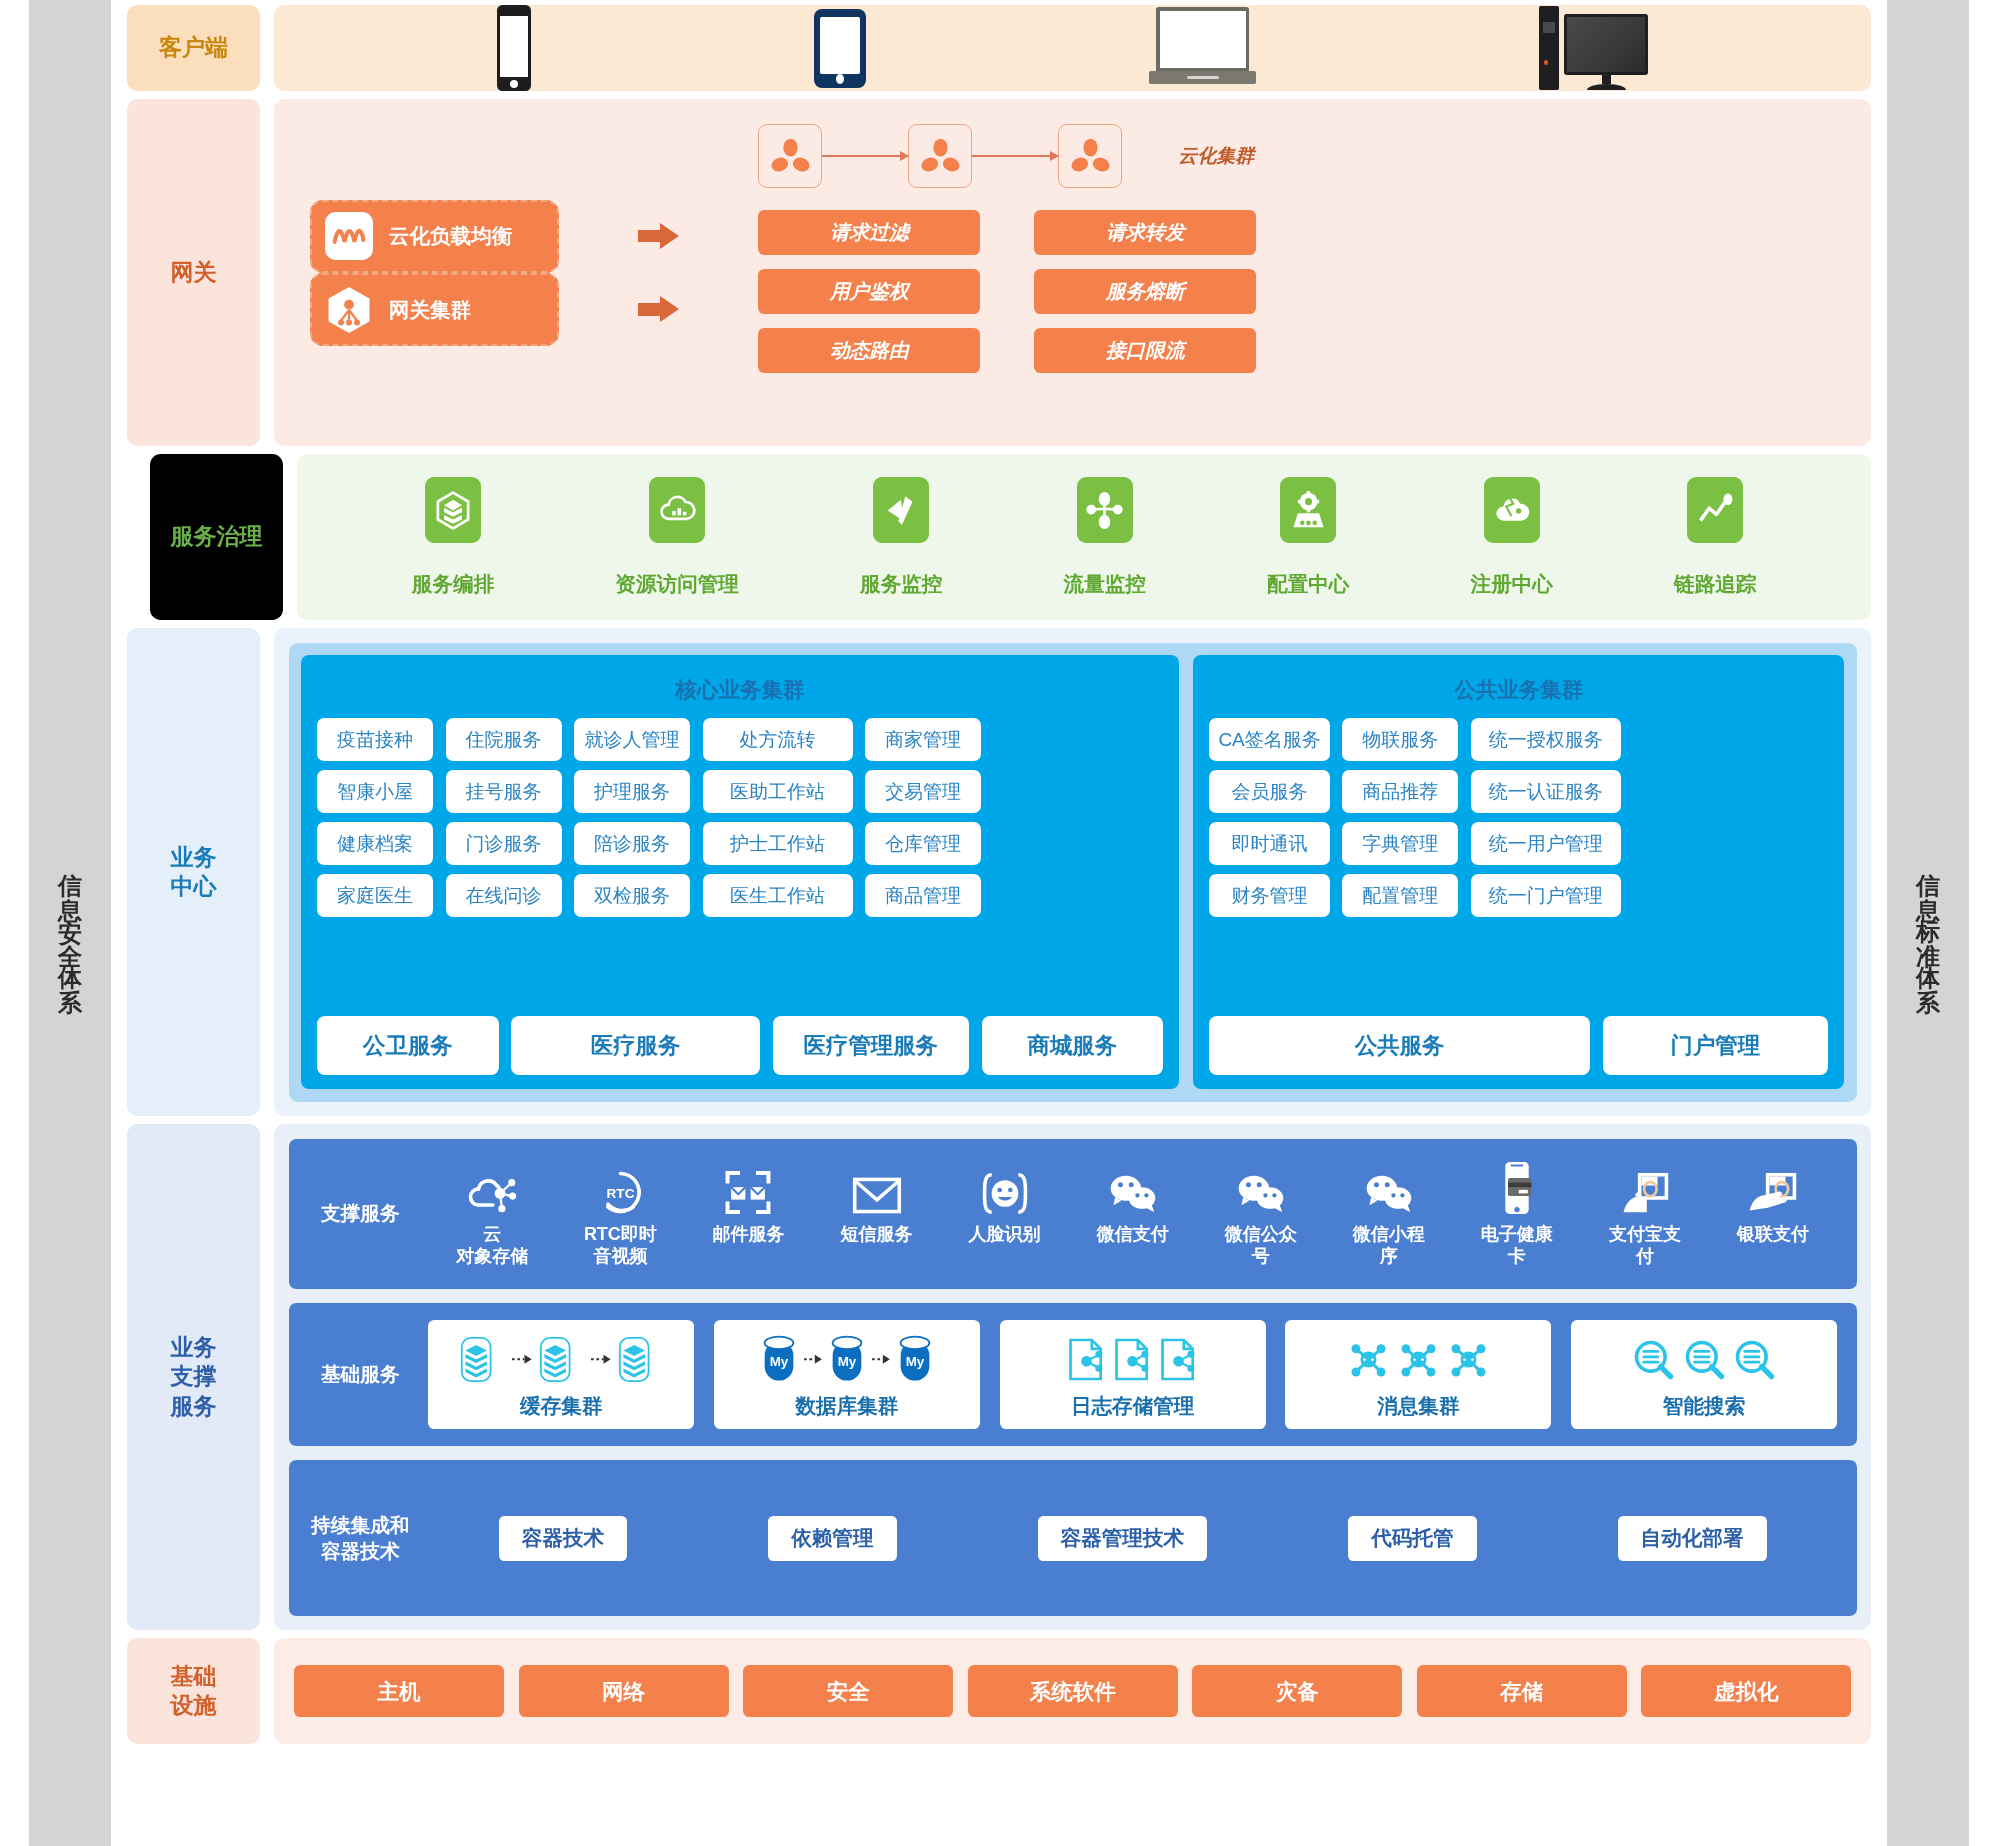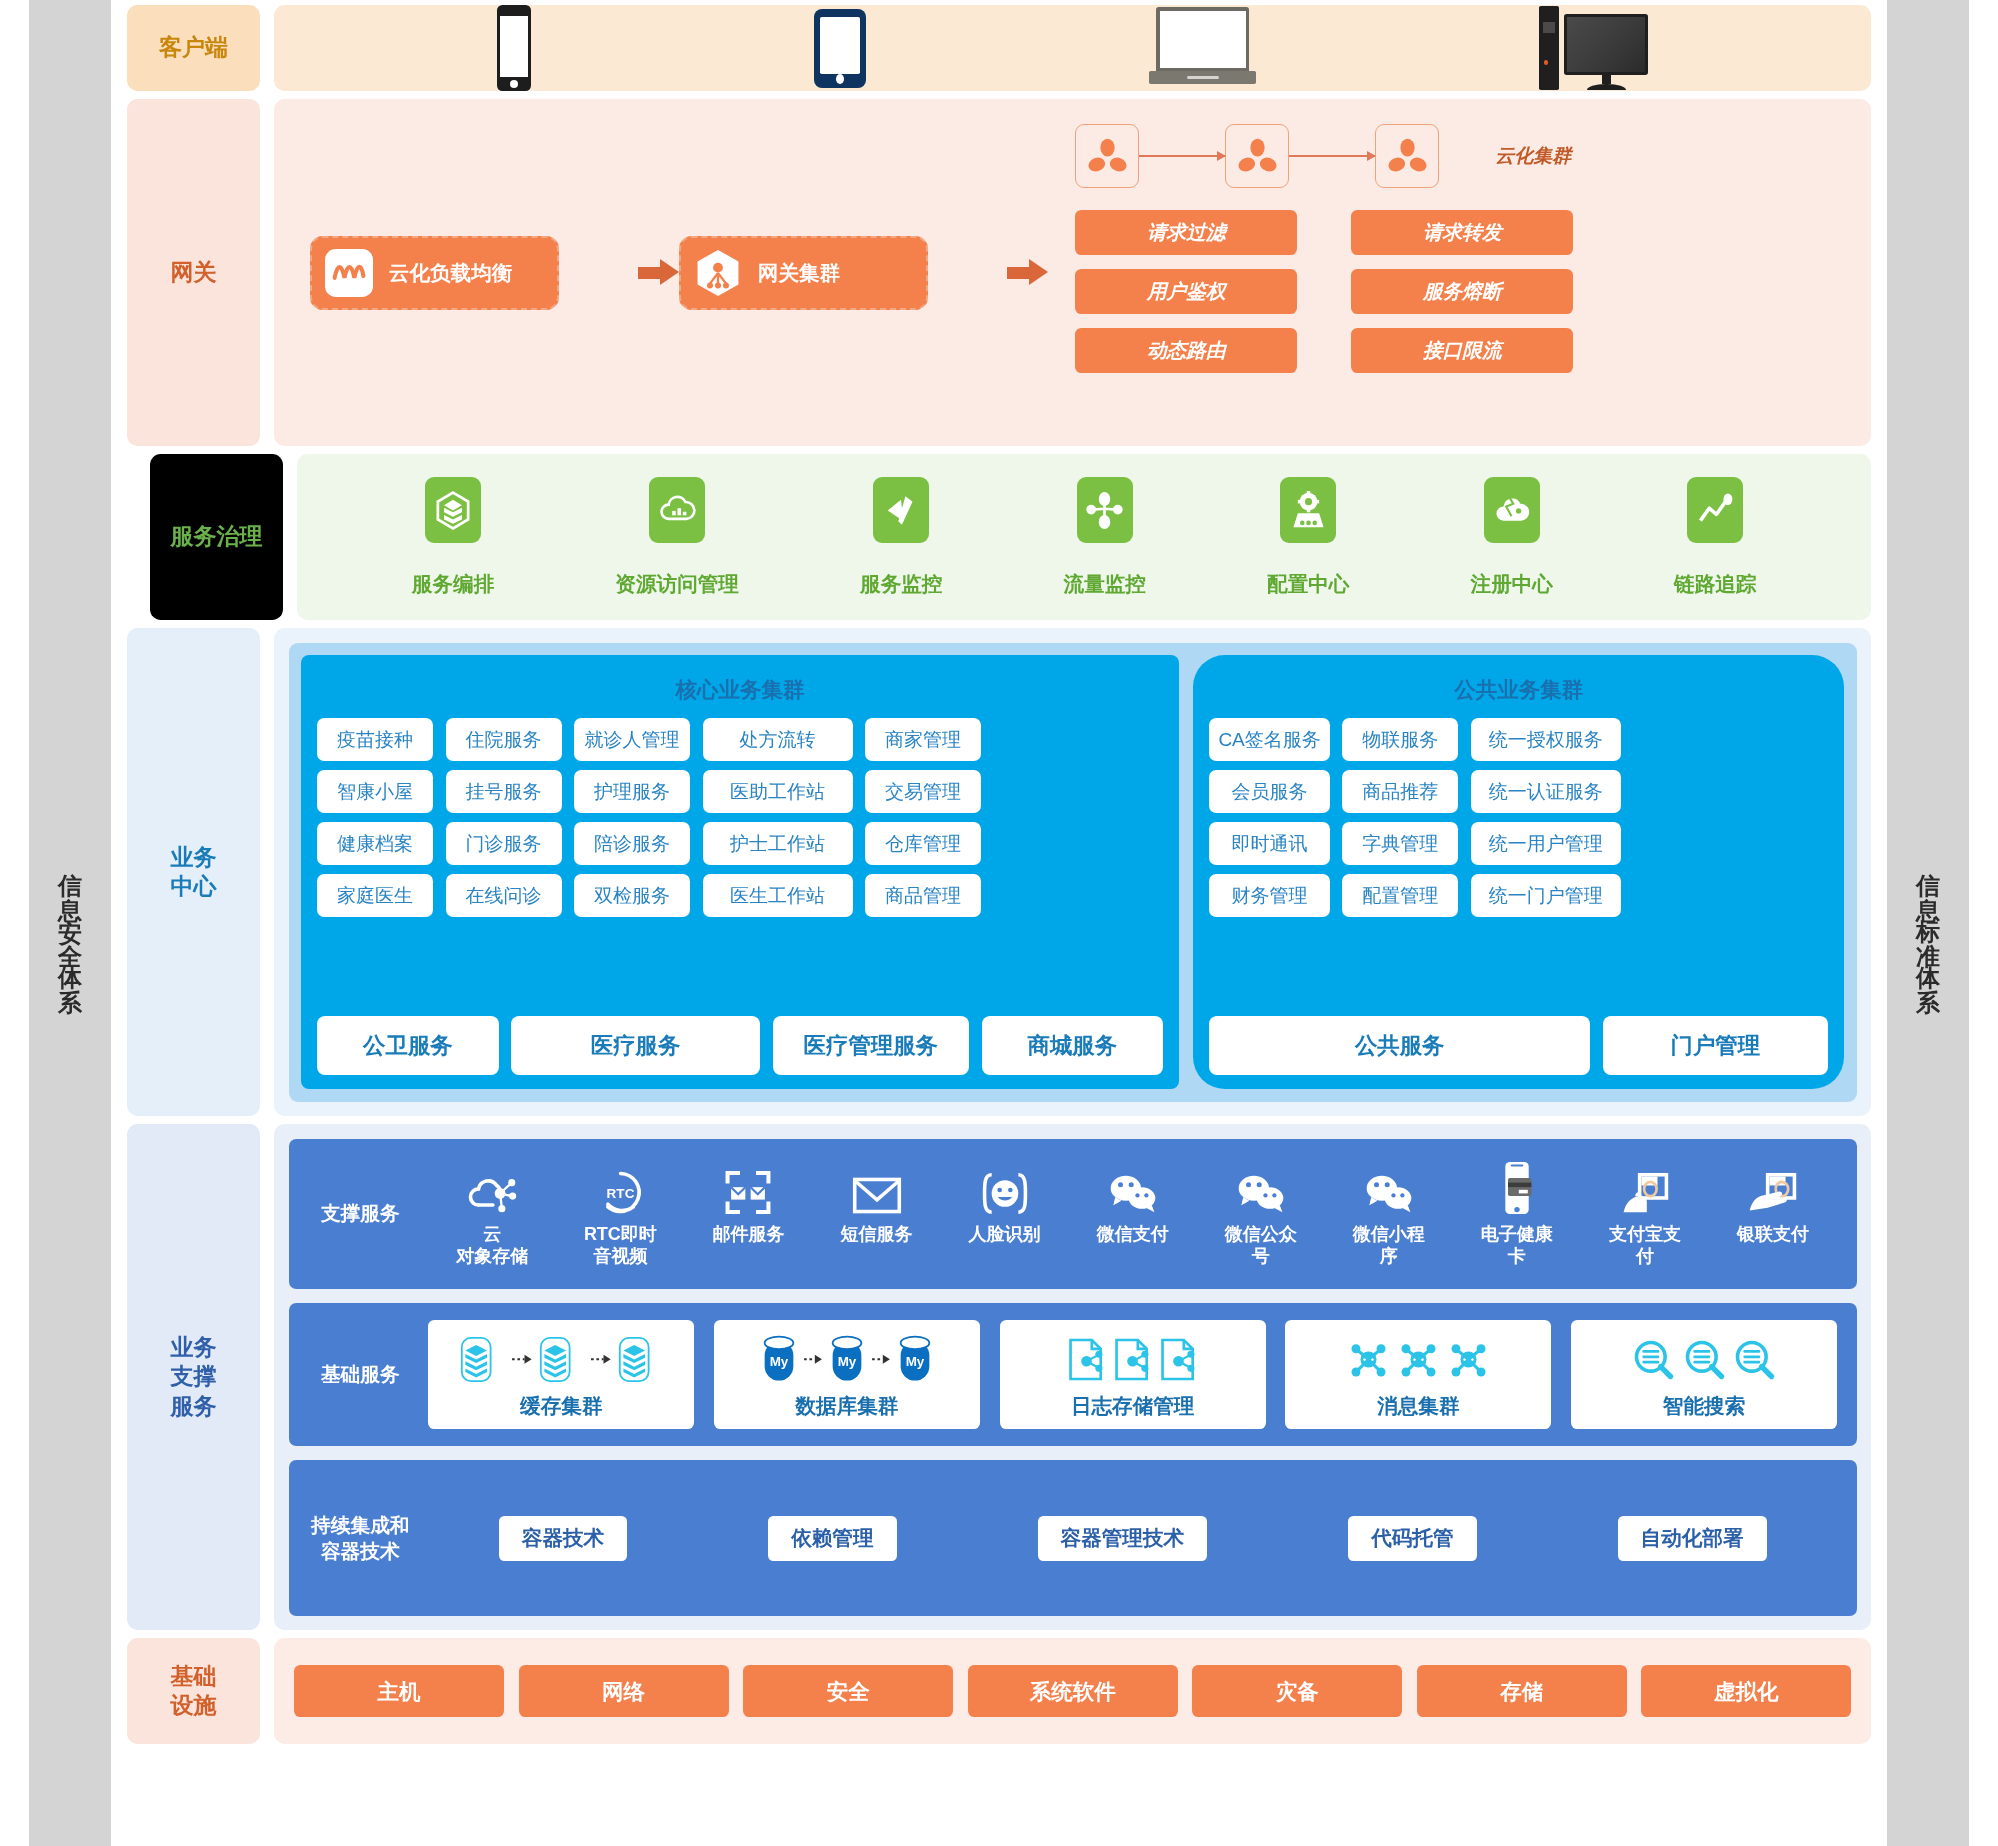--- a/index.html
+++ b/index.html
@@ -88,21 +88,21 @@
   .dev-desktop .mon { width:84px; }
   .dev-desktop .mscr { width:84px; height:61px; background:#3b3b3b;
                        border:3.6px solid #1f1f1f; border-radius:2.7px;
                        background-image:linear-gradient(135deg,#4a4a4a 0%,#3b3b3b 55%,#2b2b2b 100%); }
   .dev-desktop .mstand { width:9px; height:9px; background:#1f1f1f; margin:0 auto; }
   .dev-desktop .mbase { width:39px; height:6.3px; background:#1f1f1f;
                         margin:0 auto; border-radius:50%/100% 100% 0 0; }
 
   
   .gw-wrap { display:flex; height:100%; padding:25px 36px; gap:27px; }
-  .gw-left { flex:0 0 421px; display:flex; flex-direction:row;
+  .gw-left { flex:0 0 421px; display:flex; flex-direction:column;
              justify-content:center; }
   .gw-chip { display:flex; align-items:center; gap:16px;
              background:#f4804c; border:2.7px dashed #f0a982;
              border-radius:12.5px; padding:10.7px 23px 10.7px 12.5px; width:249px; }
   .gw-chip .glyph { width:48px; height:48px; background:#fff; border-radius:10.7px;
                     display:flex; align-items:center; justify-content:center; }
   .gw-chip .glyph.hex { background:none; }
   .gw-chip span { color:#fff; font-weight:700; font-size:20.6px; white-space:nowrap; }
   .arrow-row { display:flex; align-items:center; }
   .gw-arrow { width:41px; height:27px; position:relative; margin-left:79px; }
@@ -132,21 +132,21 @@
   .gov-ico { width:56px; height:66px; background:#7bc043; border-radius:9px;
              display:flex; align-items:center; justify-content:center; }
   .gov-lbl { color:#5fa832; font-weight:700; font-size:20.6px; white-space:nowrap;margin-top:16px; }
 
   
   .bc-outer { background:#aed8f4; border-radius:9px; margin:14.3px;
               padding:12.5px; display:flex; gap:14.3px; height:calc(100% - 29px); }
   .bc-cluster { background:#00a7e8; border-radius:8px; padding:14.3px 16px;
                 display:flex; flex-direction:column; }
   .bc-core { flex:0 0 878px; }
-  .bc-pub  { flex:1 1 auto;border-radius:32px; }
+  .bc-pub  { flex:1 1 auto; }
   .bc-title { text-align:center; color:#1a6fae; font-weight:700; font-size:21.5px;
               padding:5.4px 0 14.3px; }
   .bc-cols { display:flex; gap:12.5px; flex:1 1 auto; }
   .bc-col { display:flex; flex-direction:column; gap:9px;text-align:center; }
   .bc-chip { background:#fff; border-radius:7.2px; height:43px; min-width:116px;
              display:flex; align-items:center; justify-content:center;
              color:#2a84c4; font-size:19px; padding:0 9px; white-space:nowrap; }
   .bc-chip.w-wide { min-width:150px; }
   .bc-foot { display:flex; gap:12.5px; margin-top:12.5px; }
   .bc-fchip { background:#fff; border-radius:8px; height:59px;

